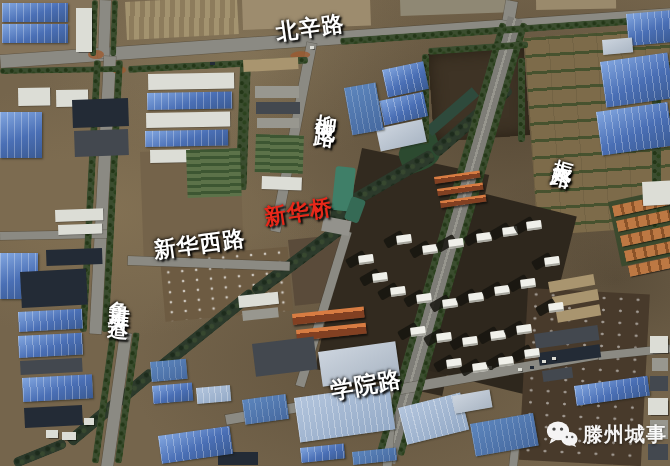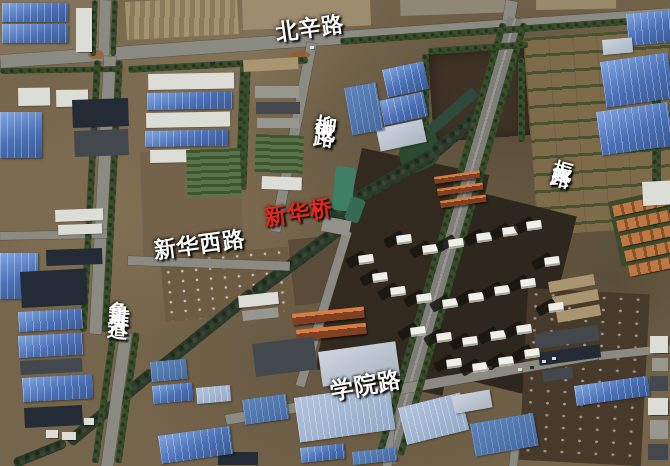--- a/index.html
+++ b/index.html
@@ -277,13 +277,28 @@
     </div>
 
   <div class="lbl" id="l-beixin">北辛路</div>
   <div class="lbl vert" id="l-liutun">柳屯路</div>
   <div class="lbl vert" id="l-zhenxing">振兴路</div>
   <div class="lbl" id="l-xinhuaqiao">新华桥</div>
   <div class="lbl" id="l-xinhuaxi">新华西路</div>
   <div class="lbl vert" id="l-luban">鲁班大道</div>
   <div class="lbl" id="l-xueyuan">学院路</div>
 
+  <div class="wm">
+    <span class="wm-ic">
+      <svg viewBox="0 0 36 30" width="32" height="28">
+        <ellipse cx="13.5" cy="11.5" rx="12.5" ry="10.5" fill="#fff"></ellipse>
+        <path d="M6 20 L4 26 L11 22 Z" fill="#fff"></path>
+        <circle cx="9" cy="9.5" r="1.9" fill="#4a4a4a"></circle>
+        <circle cx="17.5" cy="9.5" r="1.9" fill="#4a4a4a"></circle>
+        <ellipse cx="26.5" cy="20.5" rx="9" ry="7.8" fill="#fff"></ellipse>
+        <path d="M32 26 L34 29.5 L28.5 27.5 Z" fill="#fff"></path>
+        <circle cx="23.5" cy="18.5" r="1.4" fill="#5a5a5a"></circle>
+        <circle cx="29.5" cy="18.5" r="1.4" fill="#5a5a5a"></circle>
+      </svg>
+    </span>
+    <span class="wm-tx">滕州城事</span>
+  </div>
 </div>
 
 </body></html>

